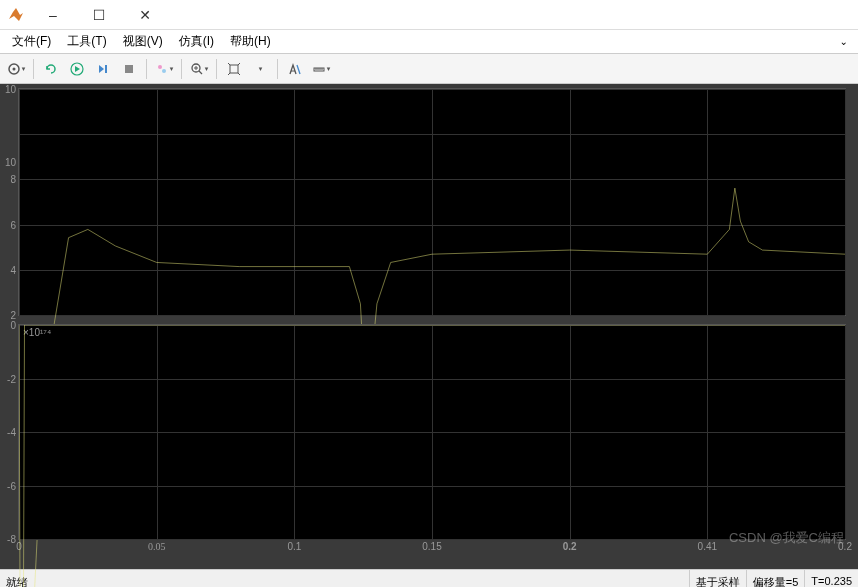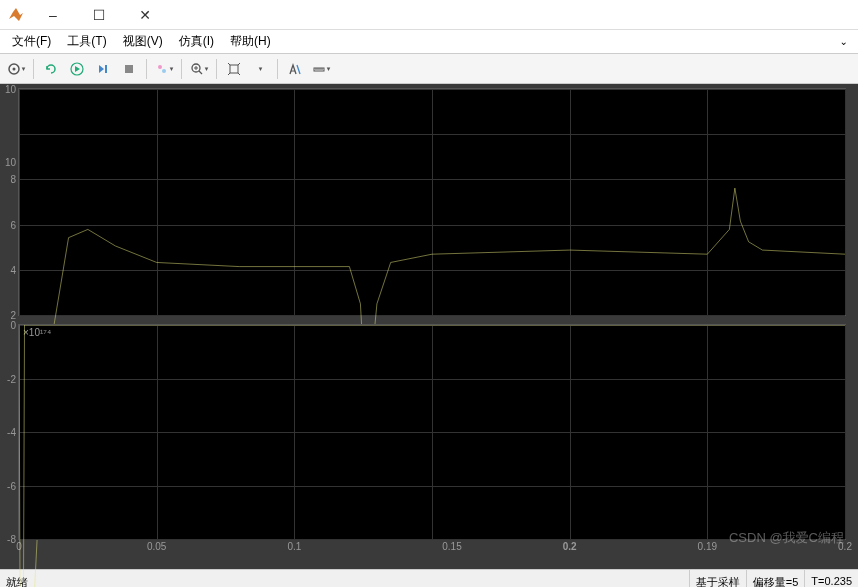--- a/index.html
+++ b/index.html
@@ -174,29 +174,29 @@
         <div class="ytick" style="top: 75%;">-6</div>
         <div class="gridline-h" style="top: 50%;"></div>
         <div class="ytick" style="top: 50%;">-4</div>
         <div class="gridline-h" style="top: 25%;"></div>
         <div class="ytick" style="top: 25%;">-2</div>
         <div class="gridline-h" style="top: 0%;"></div>
         <div class="ytick" style="top: 0%;">0</div>
         <div class="gridline-v" style="left: 0%;"></div>
         <div class="xtick" style="left: 0%;">0</div>
         <div class="gridline-v" style="left: 16.6667%;"></div>
-        <div class="xtick" style="left: 16.6667%;">0.05</div>
+        <div class="xtick" style="left: 16.6667%; font-family: Liberation Serif, serif;">0.05</div>
         <div class="gridline-v" style="left: 33.3333%;"></div>
         <div class="xtick" style="left: 33.3333%;">0.1</div>
         <div class="gridline-v" style="left: 50%;"></div>
-        <div class="xtick" style="left: 50%; margin-left: 20px;">0.15</div>
+        <div class="xtick" style="left: 50%;">0.15</div>
         <div class="gridline-v" style="left: 66.6667%;"></div>
         <div class="xtick" style="left: 66.6667%; font-weight: bold;">0.2</div>
         <div class="gridline-v" style="left: 83.3333%;"></div>
-        <div class="xtick" style="left: 83.3333%;">0.19</div>
+        <div class="xtick" style="left: 83.3333%;">0.41</div>
         <div class="gridline-v" style="left: 100%;"></div>
         <div class="xtick" style="left: 100%;">0.2</div>
         <div class="exp-label">×10¹⁷⁴</div>
         <svg class="trace" viewBox="0 0 100 100" preserveAspectRatio="none">
           <path d="M0.000 0.000 L0.333 87.500 L0.667 0.000 L100.000 0.000 " fill="none" stroke="#e6e67a" stroke-width="0.5" vector-effect="non-scaling-stroke"></path>
         </svg>
       </div>
   </div>
 
   <div class="watermark">CSDN @我爱C编程</div>

